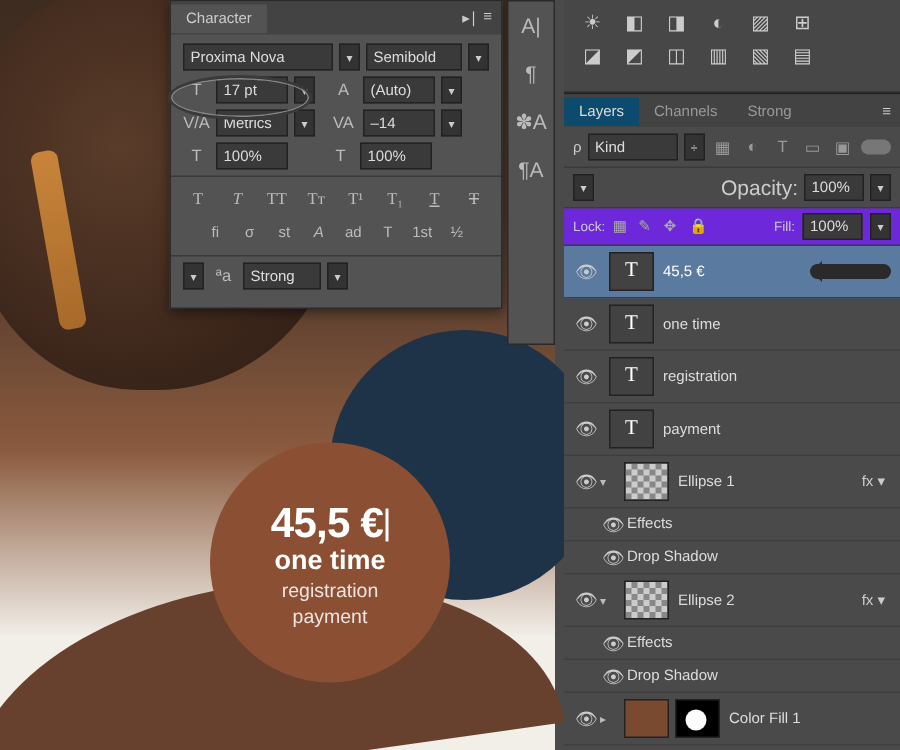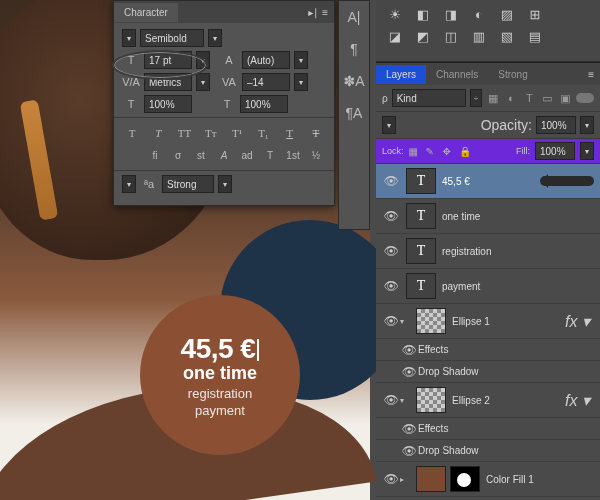--- a/index.html
+++ b/index.html
@@ -25,59 +25,59 @@
   .panel-menu { margin-left:auto; padding:0 6px; display:flex; gap:4px;}
   .char-body { padding:6px 8px 8px; }
   .row { display:flex; align-items:center; gap:4px; margin-bottom:4px; }
   .dd { background:#3a3a3a; border:1px solid #222; height:18px; display:flex; align-items:center; padding:0 4px; font-size:10px; color:#ddd; flex:1;}
   .dd-arrow { width:14px; height:18px; background:#333; border:1px solid #222; display:flex; align-items:center; justify-content:center; font-size:8px;}
   .field { background:#3a3a3a; border:1px solid #222; height:18px; display:flex; align-items:center; padding:0 4px; font-size:10px; color:#ddd; width:48px;}
   .icon-lbl { width:18px; height:18px; display:flex; align-items:center; justify-content:center; font-size:11px; color:#bbb;}
   .circled { position:absolute; border:2px solid #3a3a3a; border-radius:50%; width:96px; height:30px; left:112px; top:50px; pointer-events:none; box-shadow:0 0 0 1px #888 inset;}
   .type-btns { display:flex; gap:3px; margin:6px 0 4px; justify-content:space-between;}
   .tbtn { width:20px; height:18px; display:flex; align-items:center; justify-content:center; font-size:11px; color:#bbb; font-family:Georgia;}
-  .ot-row { display:flex; gap:3px; margin-bottom:6px; justify-content:flex-end;}
+  .ot-row { display:flex; gap:3px; margin-bottom:6px; justify-content:center;}
   .otbtn { width:20px; height:18px; display:flex; align-items:center; justify-content:center; font-size:10px; color:#bbb;}
   .color-swatch { width:44px; height:18px; background:#fff; border:1px solid #222;}
   .divider { height:1px; background:#3a3a3a; margin:4px -8px;}
 
   
   .dock { position:absolute; left:338px; top:0; width:32px; height:230px; background:#535353; border:1px solid #2a2a2a; display:flex; flex-direction:column; align-items:center; padding:4px 0; gap:8px;}
   .dock-ico { width:24px; height:24px; display:flex; align-items:center; justify-content:center; color:#bbb; font-size:14px;}
 
   
   .right-col { position:absolute; left:376px; top:0; width:224px; height:500px; background:#535353; display:flex; flex-direction:column;}
   .top-icons { height:62px; background:#474747; border-bottom:1px solid #2a2a2a; padding:6px 10px;}
   .icon-row { display:flex; gap:10px; align-items:center; margin-bottom:6px;}
   .mini-ico { width:18px; height:16px; color:#ccc; font-size:13px; display:flex; align-items:center; justify-content:center;}
   
   .layers-panel { flex:1; display:flex; flex-direction:column; border-top:1px solid #222;}
   .lp-tabs { display:flex; background:#434343; height:22px; font-size:10px; align-items:center;}
   .lp-tab { padding:4px 10px; color:#999;}
-  .lp-tab.active { background:#1d4ed8; color:#ddd;}
+  .lp-tab.active { background:#0c4a6e; color:#ddd;}
   .lp-filter { display:flex; align-items:center; padding:4px 6px; gap:4px; border-bottom:1px solid #3a3a3a; background:#4a4a4a;}
-  .lp-filter .dd { width:74px; flex:none;}
+  .lp-filter .dd { width:60px; flex:none;}
   .filter-ico { width:16px; height:16px; color:#999; font-size:11px; display:flex; align-items:center; justify-content:center;}
   .lp-mode { display:flex; align-items:center; padding:4px 6px; gap:4px; background:#4a4a4a; border-bottom:1px solid #3a3a3a;}
   .lp-lock { display:flex; align-items:center; padding:3px 6px; gap:5px; background:#6d28d9; font-size:9px; border-bottom:1px solid #3a3a3a;}
   .lock-ico { width:12px; font-size:10px; color:#aaa;}
   
   .layer-list { flex:1; overflow:hidden; background:#4a4a4a;}
   .layer-row { display:flex; align-items:center; height:35px; border-bottom:1px solid #3e3e3e; padding:0 6px;}
   .layer-row.sel { background:#5a7aa0;}
   .layer-row.sub { padding-left:24px; height:22px;}
   .eye { width:18px; font-size:12px; color:#ccc; text-align:center;}
   .thumb { width:30px; height:26px; background:#333; border:1px solid #222; margin:0 6px; display:flex; align-items:center; justify-content:center; font-size:14px; color:#fff; font-family:Georgia;}
   .thumb.T { background:#424242;}
   .thumb.trans { background: repeating-conic-gradient(#888 0 25%, #ccc 0 50%) 0 0/8px 8px;}
   .layer-name { font-size:10px; color:#ddd;}
   .layer-row.sel .layer-name { color:#fff;}
   .arrow-annot { margin-left:auto; width:54px; height:10px; background:#2a2a2a; border-radius:5px; position:relative;}
   .arrow-annot::before { content:""; position:absolute; left:-6px; top:-2px; border:7px solid transparent; border-right-color:#2a2a2a;}
-  .fx { margin-left:auto; font-style:italic; font-size:16px; color:#ccc; padding-right:4px;text-align:right;}
+  .fx { margin-left:auto; font-size:10px; color:#ccc; padding-right:4px;text-align:right;}
   .tri { width:10px; font-size:8px; color:#bbb;}
   .mask-thumb { width:30px; height:26px; background:#000; border:1px solid #222; margin-right:6px; position:relative;}
   .mask-thumb::after { content:""; position:absolute; left:6px; top:6px; width:14px; height:14px; background:#fff; border-radius:50%;}
   .fill-thumb { width:30px; height:26px; background:#7a4a30; border:1px solid #222; margin:0 4px 0 6px;}
 </style>
 </head>
 <body>
 
 <div class="canvas">
   <div class="bag"></div>
@@ -95,20 +95,21 @@
 <div class="char-panel">
   <div class="char-tabs">
     <div class="char-tab active">Character</div>
     <div class="panel-menu">
       <span>▸∣</span>
       <span>≡</span>
     </div>
   </div>
   <div class="char-body">
     <div class="row">
+      <div class="dd">Proxima Nova</div>
       <div class="dd-arrow">▾</div>
       <div class="dd" style="flex:0 0 64px">Semibold</div>
       <div class="dd-arrow">▾</div>
     </div>
     <div class="row">
       <div class="icon-lbl">T</div>
       <div class="field">17 pt</div>
       <div class="dd-arrow">▾</div>
       <div class="icon-lbl" style="margin-left:6px">A͏</div>
       <div class="field">(Auto)</div>

